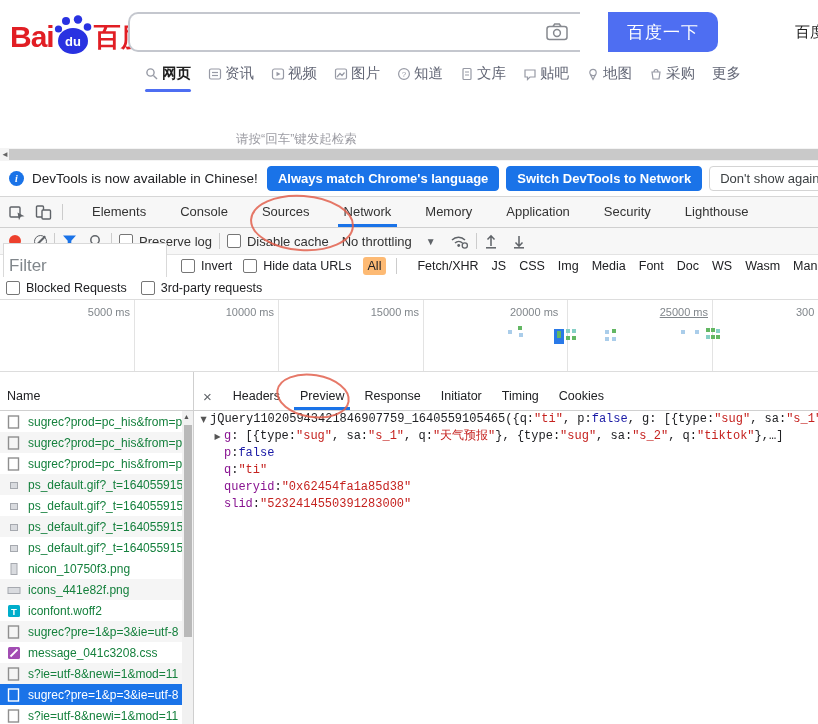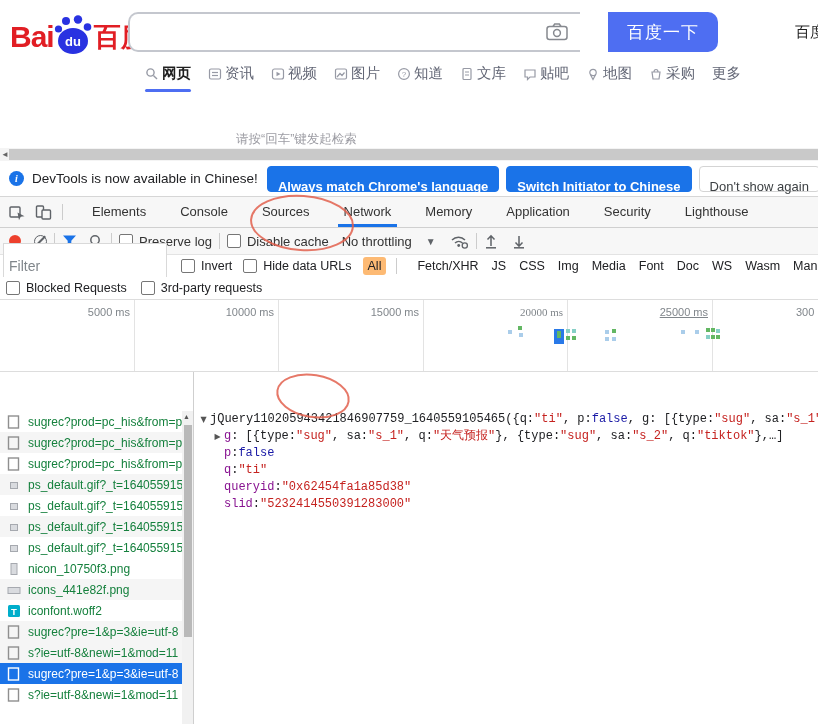--- a/index.html
+++ b/index.html
@@ -29,21 +29,21 @@
   .hscroll{left:0;top:148px;width:818px;height:13px;background:#f4f4f4;}
   .hscroll .larr{position:absolute;left:1px;top:1px;font-size:8px;color:#666;line-height:11px;}
   .hscroll .hthumb{position:absolute;left:9px;top:1px;width:809px;height:11px;background:#c9c9c9;}
 
   
   .banner{left:0;top:161px;width:818px;height:35px;background:#fff;border-bottom:1px solid #d6d6d6;
           display:flex;align-items:center;font-size:13.5px;}
   .info-ic{width:15px;height:15px;border-radius:50%;background:#1a73e8;color:#fff;font-size:10px;font-weight:bold;
            display:flex;align-items:center;justify-content:center;margin:0 8px 0 9px;flex:none;font-family:"Liberation Serif",serif;font-style:italic;}
   .banner-msg{margin-right:9px;white-space:nowrap;}
-  .bbtn{height:25px;border-radius:4px;font-size:13px;margin-right:7px;padding:12px 10px;cursor:pointer;
+  .bbtn{height:25px;border-radius:4px;font-size:13px;margin-right:7px;padding:4px 10px;cursor:pointer;
         font-family:inherit;white-space:nowrap;}
   .bbtn.primary{background:#1a73e8;border:1px solid #1a73e8;color:#fff;font-weight:bold;}
   .bbtn.secondary{background:#fff;border:1px solid #d4d4d4;color:#3c4043;}
 
   
   .dt-tabs{left:0;top:197px;width:818px;height:30px;background:#f7f7f7;border-bottom:1px solid #d0d0d0;
            display:flex;align-items:center;}
   .tool-ic{margin-left:9px;flex:none;}
   .dt-tabs .vd{margin-left:10px;}
   .dtab{position:relative;height:30px;line-height:30px;padding:0 12px;margin-left:10px;font-size:13px;color:#333;cursor:pointer;white-space:nowrap;}
@@ -55,21 +55,21 @@
   .rec{width:12px;height:12px;border-radius:50%;background:#ed402d;margin-left:9px;flex:none;}
   .clear-ic{width:11px;height:11px;border:1.5px solid #5f6368;border-radius:50%;margin-left:13px;position:relative;flex:none;}
   .clear-ic::after{content:'';position:absolute;left:-1px;top:4.5px;width:13px;height:1.5px;background:#5f6368;transform:rotate(-45deg);}
   .vd{width:1px;height:16px;background:#ccc;margin:0 7px;flex:none;}
   .cb{width:12px;height:12px;border:1px solid #767676;border-radius:2px;background:#fff;flex:none;display:inline-block;}
   .lbl{margin-left:6px;white-space:nowrap;}
   .ddar{color:#5f6368;font-size:10px;margin-left:14px;}
 
   
   .f-row1{left:0;top:255px;width:818px;height:22px;background:#fff;display:flex;align-items:center;font-size:12.5px;}
-  .f-input{width:152px;height:16px;border:1px solid #d9d9d9;margin-left:3px;font-size:14px;padding:14px 5px;outline:none;font-family:inherit;color:#15803d;flex:none;}
+  .f-input{width:152px;height:16px;border:1px solid #d9d9d9;margin-left:3px;font-size:17px;padding:14px 5px;outline:none;font-family:inherit;color:#15803d;flex:none;}
   .f-input::placeholder{color:#80868b;}
   .ftype{margin-left:13px;white-space:nowrap;cursor:pointer;color:#202124;}
   .ftype.active{background:#fdba74;border-radius:3px;padding:2px 5px;margin-left:11px;}
   .f-row2{left:0;top:277px;width:818px;height:22px;background:#fff;border-bottom:1px solid #ddd;
           display:flex;align-items:center;font-size:12.5px;}
 
   
   .overview{left:0;top:300px;width:818px;height:71px;background:#fff;border-bottom:1px solid #ddd;overflow:hidden;}
   .gridline{position:absolute;top:0;bottom:0;width:1px;background:#e3e3e3;}
   .tick{position:absolute;top:6px;font-size:11px;color:#80868b;white-space:nowrap;}
@@ -261,21 +261,21 @@
   <div class="abs hscroll">
     <span class="larr">◄</span>
     <div class="hthumb"></div>
   </div>
 
   <div class="abs banner">
     <span class="info-ic">i</span>
     <span class="banner-msg">DevTools is now available in Chinese!</span>
     <span id="banner-buttons" style="display:flex;align-items:center;">
         <button class="bbtn primary">Always match Chrome's language</button>
-        <button class="bbtn primary">Switch Initiator to Chinese</button>
+        <button class="bbtn primary">Switch DevTools to Network</button>
         <button class="bbtn secondary">Don't show again</button>
       </span>
   </div>
 
   <div class="abs dt-tabs">
     <svg class="tool-ic" width="17" height="17" viewBox="0 0 17 17">
       <rect x="1" y="3" width="10" height="10" rx="1" fill="none" stroke="#5f6368" stroke-width="1.4"></rect>
       <path d="M8.5 8.5 L15.5 12.2 L11.6 12.8 L10 16.2 Z" fill="#5f6368"></path>
     </svg>
     <svg class="tool-ic" width="17" height="17" viewBox="0 0 17 17">
@@ -362,21 +362,21 @@
 
   <div class="abs overview" id="overview">
       <div class="gridline" style="left: 134px;"></div>
       <div class="gridline" style="left: 278px;"></div>
       <div class="gridline" style="left: 423px;"></div>
       <div class="gridline" style="left: 567px;"></div>
       <div class="gridline" style="left: 712px;"></div>
       <div class="tick" style="left: 52px; width: 78px; text-align: right;">5000 ms</div>
       <div class="tick" style="left: 196px; width: 78px; text-align: right;">10000 ms</div>
       <div class="tick" style="left: 341px; width: 78px; text-align: right;">15000 ms</div>
-      <div class="tick" style="left: 485px; width: 78px; text-align: right; font-family: Liberation Serif, serif;">20000 ms</div>
+      <div class="tick" style="left: 510px; width: 78px; ">20000 ms</div>
       <div class="tick" style="left: 630px; width: 78px; text-align: right; text-decoration: underline;">25000 ms</div>
       <div class="tick" style="left: 796px;">300</div>
       <div class="mark" style="left: 508px; top: 30px; width: 4px; height: 4px; background: rgb(170, 205, 234);"></div>
       <div class="mark" style="left: 518px; top: 26px; width: 4px; height: 4px; background: rgb(99, 183, 99);"></div>
       <div class="mark" style="left: 519px; top: 33px; width: 4px; height: 4px; background: rgb(170, 205, 234);"></div>
       <div class="mark" style="left: 554px; top: 29px; width: 10px; height: 15px; background: rgb(41, 121, 232);"></div>
       <div class="mark" style="left: 557px; top: 31px; width: 4px; height: 7px; background: rgb(99, 183, 99);"></div>
       <div class="mark" style="left: 566px; top: 29px; width: 4px; height: 4px; background: rgb(134, 207, 198);"></div>
       <div class="mark" style="left: 572px; top: 29px; width: 4px; height: 4px; background: rgb(134, 207, 198);"></div>
       <div class="mark" style="left: 566px; top: 36px; width: 4px; height: 4px; background: rgb(99, 183, 99);"></div>
@@ -388,20 +388,34 @@
       <div class="mark" style="left: 681px; top: 30px; width: 4px; height: 4px; background: rgb(170, 205, 234);"></div>
       <div class="mark" style="left: 695px; top: 30px; width: 4px; height: 4px; background: rgb(170, 205, 234);"></div>
       <div class="mark" style="left: 706px; top: 28px; width: 4px; height: 4px; background: rgb(99, 183, 99);"></div>
       <div class="mark" style="left: 711px; top: 28px; width: 4px; height: 4px; background: rgb(99, 183, 99);"></div>
       <div class="mark" style="left: 716px; top: 29px; width: 4px; height: 4px; background: rgb(134, 207, 198);"></div>
       <div class="mark" style="left: 706px; top: 35px; width: 4px; height: 4px; background: rgb(134, 207, 198);"></div>
       <div class="mark" style="left: 711px; top: 35px; width: 4px; height: 4px; background: rgb(99, 183, 99);"></div>
       <div class="mark" style="left: 716px; top: 35px; width: 4px; height: 4px; background: rgb(99, 183, 99);"></div>
     </div>
 
+  <div class="abs band">
+    <span class="name-hd">Name</span>
+    <div class="dtl-tabs">
+      <span class="close-x">×</span>
+      <span id="ptab-items" style="display:flex;align-items:center;height:27px;">
+          <span class="ptab">Headers</span>
+          <span class="ptab active">Preview</span>
+          <span class="ptab">Response</span>
+          <span class="ptab">Initiator</span>
+          <span class="ptab">Timing</span>
+          <span class="ptab">Cookies</span>
+        </span>
+    </div>
+  </div>
   <div class="abs panel-div"></div>
 
   <div class="abs req-list" id="req-list">
       <div class="req-row">
         <svg class="req-ic" width="14" height="14" viewBox="0 0 14 14">
           <use href="#req-doc"></use>
         </svg>
         <span>sugrec?prod=pc_his&amp;from=p</span>
       </div>
       <div class="req-row shaded">
@@ -456,20 +470,26 @@
         <svg class="req-ic" width="14" height="14" viewBox="0 0 14 14">
           <use href="#req-font"></use>
         </svg>
         <span>iconfont.woff2</span>
       </div>
       <div class="req-row shaded">
         <svg class="req-ic" width="14" height="14" viewBox="0 0 14 14">
           <use href="#req-doc"></use>
         </svg>
         <span>sugrec?pre=1&amp;p=3&amp;ie=utf-8</span>
+      </div>
+      <div class="req-row">
+        <svg class="req-ic" width="14" height="14" viewBox="0 0 14 14">
+          <use href="#req-css"></use>
+        </svg>
+        <span>message_041c3208.css</span>
       </div>
       <div class="req-row shaded">
         <svg class="req-ic" width="14" height="14" viewBox="0 0 14 14">
           <use href="#req-doc"></use>
         </svg>
         <span>s?ie=utf-8&amp;newi=1&amp;mod=11</span>
       </div>
       <div class="req-row selected">
         <svg class="req-ic" width="14" height="14" viewBox="0 0 14 14">
           <use href="#req-doc"></use>

